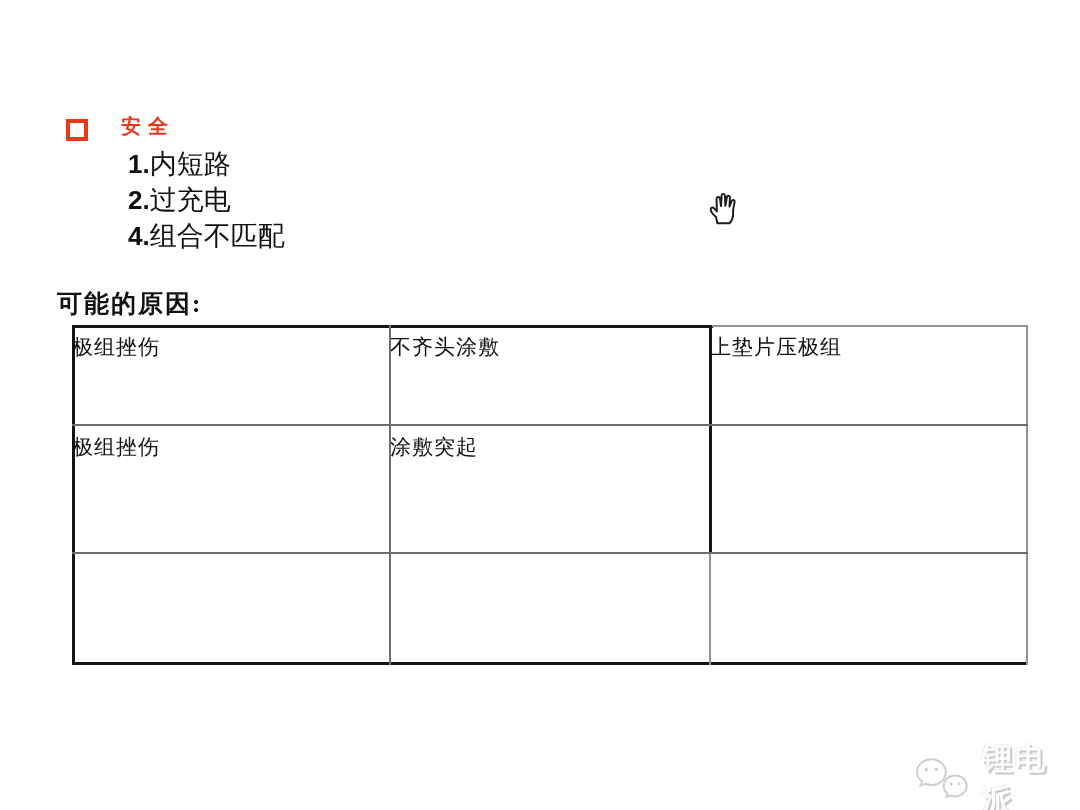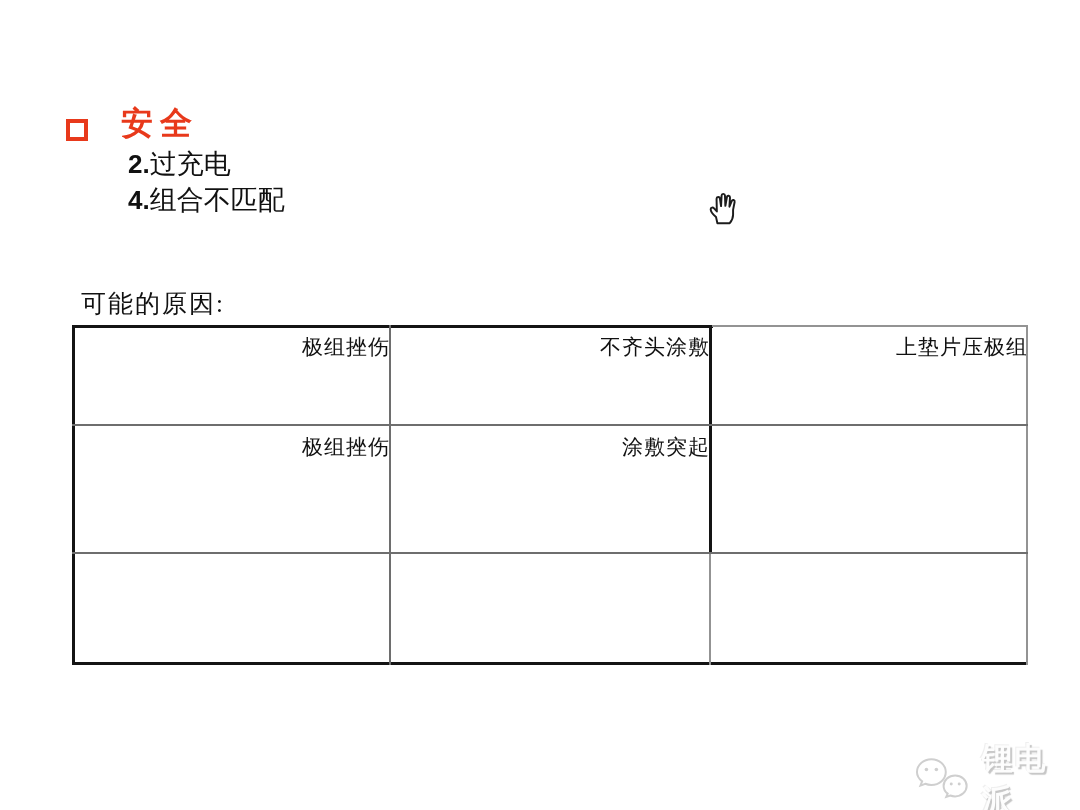--- a/index.html
+++ b/index.html
@@ -9,47 +9,46 @@
     font-family:"Liberation Serif","DejaVu Serif",serif;
     color:#111;
   }
   
   .bullet-square{
     position:absolute;left:66px;top:119px;width:14px;height:14px;
     border:4px solid #e8391b;background:#fff;
   }
   .slide-title{
     position:absolute;left:121px;top:110px;
-    font-size:32px;font-weight:bold;color:#e8391b;letter-spacing:7px;
+    font-size:20px;font-weight:bold;color:#e8391b;letter-spacing:7px;
     line-height:32px;
-    font-family:Liberation Mono, monospace;
   }
   .trigger-list{
     position:absolute;left:128px;top:146px;width:500px;
   }
   .trigger-item{height:36px;line-height:37px;font-size:27px;white-space:nowrap;}
   .trigger-num{
     font-family:"Liberation Sans","DejaVu Sans",sans-serif;
     font-weight:bold;font-size:26px;
   }
   .causes-label{
-    position:absolute;left:81px;top:288px;
-    font-size:25px;font-weight:normal;line-height:32px;letter-spacing:2px;
+    position:absolute;left:57px;top:288px;
+    font-size:25px;font-weight:bold;line-height:32px;letter-spacing:2px;
   }
   
   .cause-table{
     position:absolute;left:72px;top:325px;width:956px;height:340px;
   }
   .cause-grid{
     display:grid;width:956px;height:340px;
     grid-template-columns:318px 320px 318px;
     grid-template-rows:100px 128px 112px;
   }
   .cause-cell{
-    text-align:right;padding-top:8px;font-size:21px;letter-spacing:1px;
+    text-align:left;padding-top:8px;font-size:21px;letter-spacing:1px;
   }
   .tline{position:absolute;background:#6e6e6e;}
   .tline.thick{background:#141414;}
   .tline.light{background:#939393;}
   
   .grab-cursor{position:absolute;left:698px;top:184px;width:50px;height:42px;}
   
   .watermark{
     position:absolute;left:912px;top:738px;display:flex;align-items:center;
   }
@@ -60,20 +59,21 @@
     font-family:"Liberation Sans","DejaVu Sans",sans-serif;
   }
 </style>
 </head>
 <body>
 
 <div class="bullet-square"></div>
 <div class="slide-title">安全</div>
 
 <div class="trigger-list">
+  <div class="trigger-item"><span class="trigger-num">1.</span><span>内短路</span></div>
   <div class="trigger-item"><span class="trigger-num">2.</span><span>过充电</span></div>
   <div class="trigger-item"><span class="trigger-num">4.</span><span>组合不匹配</span></div>
 </div>
 
 <div class="causes-label">可能的原因:</div>
 
 <div class="cause-table">
   <div class="cause-grid">
     <div class="cause-cell">极组挫伤</div>
     <div class="cause-cell">不齐头涂敷</div>

